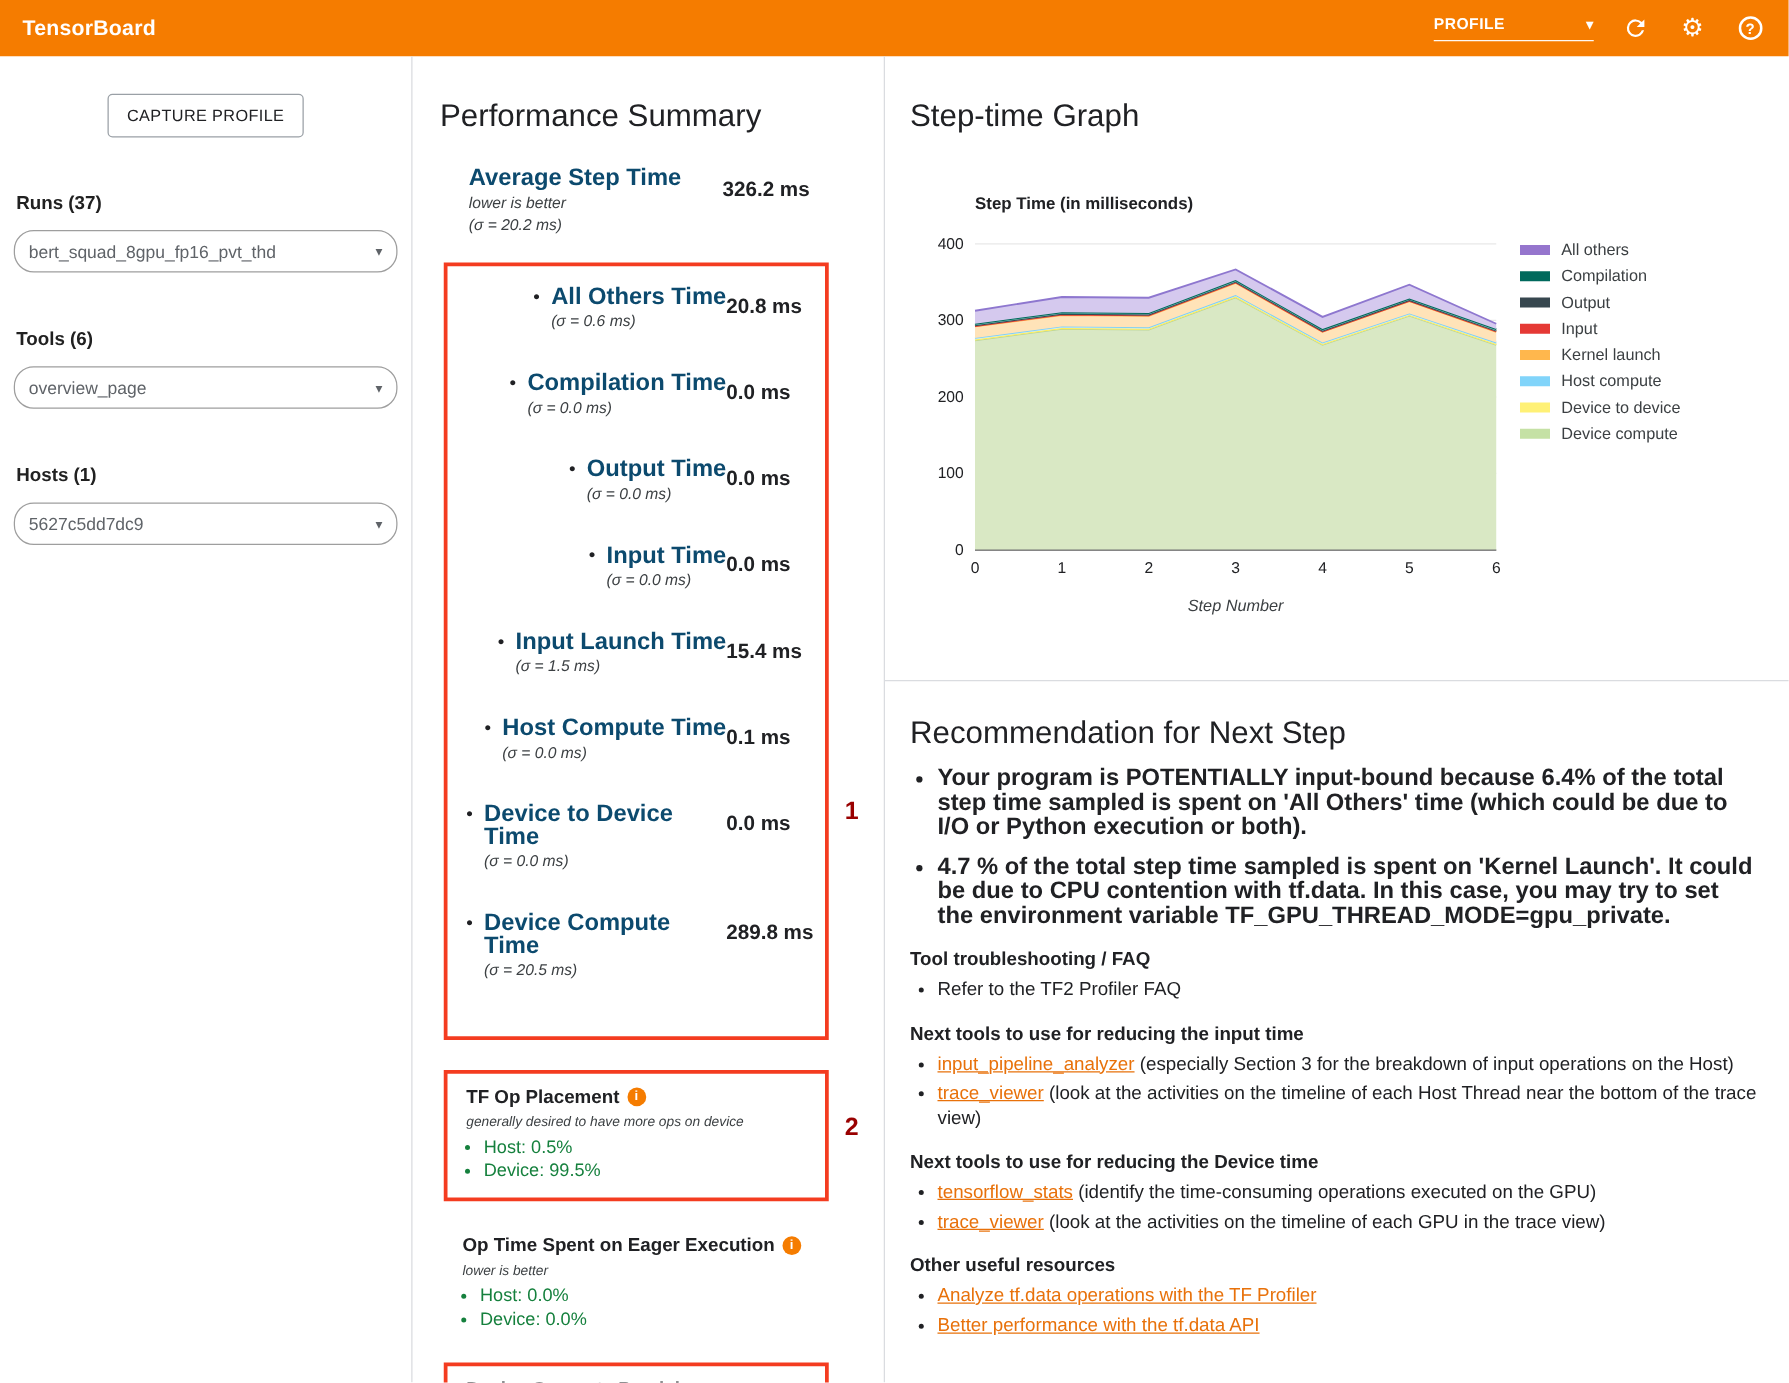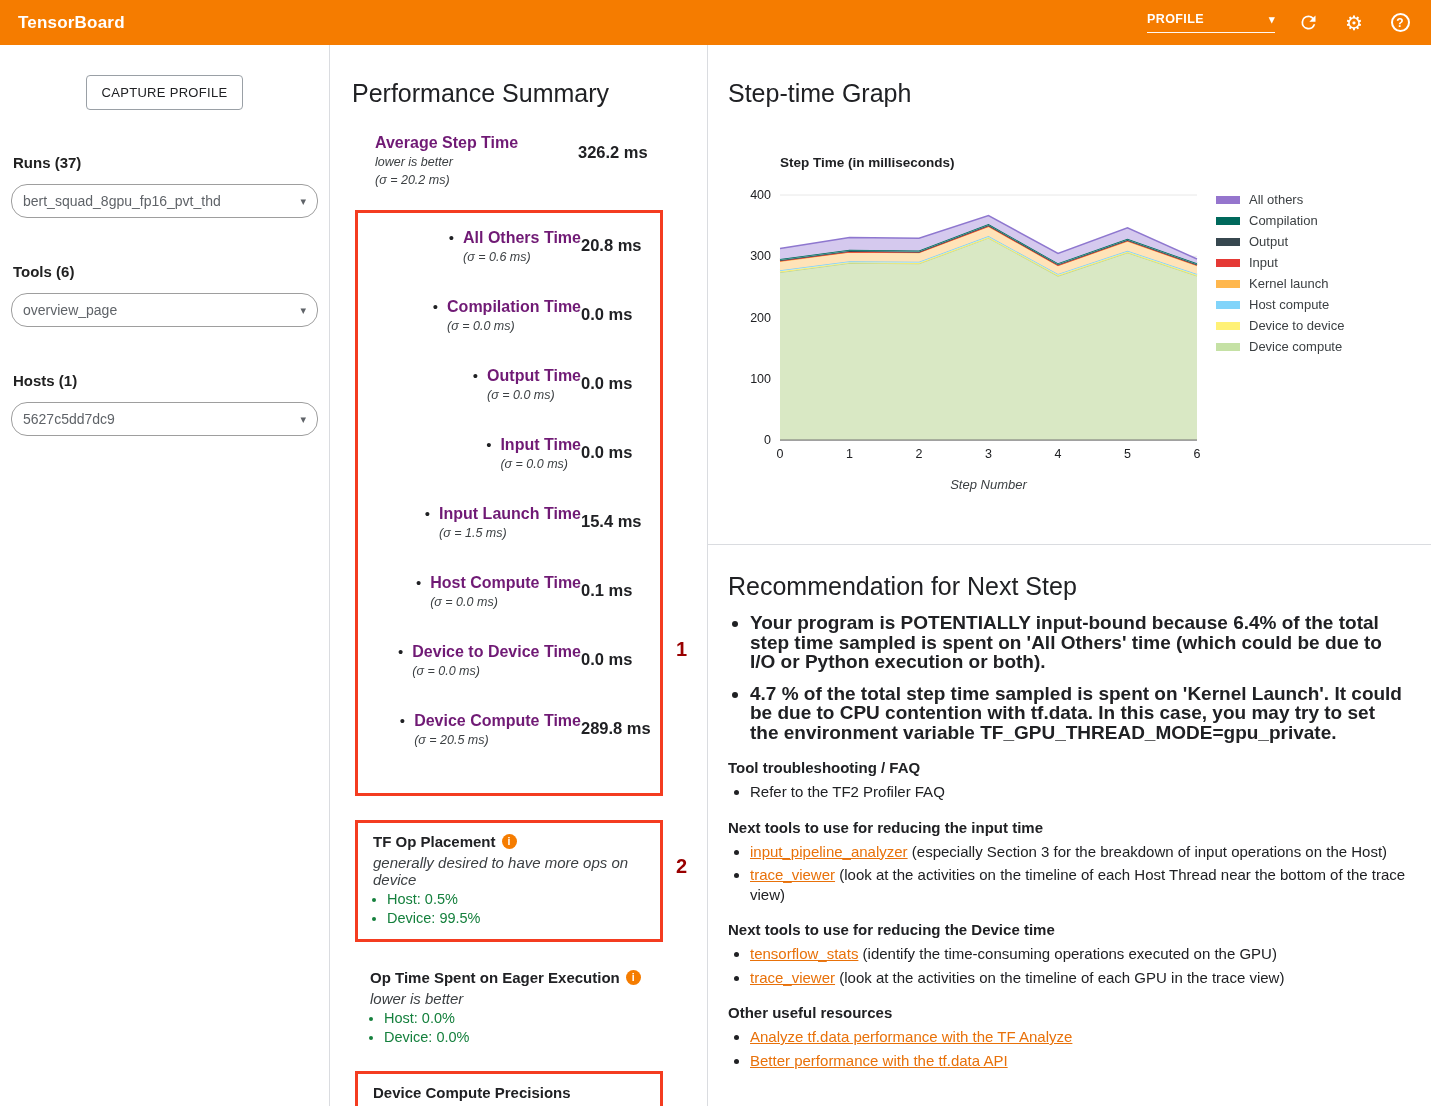--- a/index.html
+++ b/index.html
@@ -47,21 +47,21 @@
   .field:first-of-type{margin-top:0;}
   .field-label{font-size:15px;font-weight:bold;color:#212121;margin:0 0 13px 2px;}
   .select{
     height:34px;border:1px solid #9e9e9e;border-radius:16px;display:flex;align-items:center;
     justify-content:space-between;padding:0 11px;font-size:14px;color:#5f6368;cursor:pointer;
   }
   .sel-caret{font-size:11px;color:#5f6368;}
   
   .avg-row{display:flex;margin:26px 0 0 23px;}
   .avg-left{width:203px;}
-  .metric-title{font-weight:bold;font-size:16px;color:#701a75;line-height:18px;}
+  .metric-title{font-weight:bold;font-size:19px;color:#0c4a6e;line-height:18px;}
   .metric-sub{font-style:italic;font-size:12.5px;color:#3c4043;margin-top:2px;line-height:16px;}
   .metric-value{font-weight:bold;font-size:16.5px;color:#202124;padding-top:9px;}
   .annot-box{
     border:3px solid var(--c-annotation);width:308px;margin:22px 0 0 3px;position:relative;
   }
   .metrics-box{padding:16px 0 12px 15px;}
   .metric-row{display:flex;margin-bottom:33px;}
   .metric-row:last-child{margin-bottom:0;}
   .metric-left{width:208px;display:flex;justify-content:flex-end;}
   .metric-left::before{content:"•";margin-right:9px;font-size:15px;line-height:18px;}
@@ -70,21 +70,21 @@
     position:absolute;right:-27px;font-size:20px;font-weight:bold;color:var(--c-annotation_label);
   }
   .sec{width:308px;}
   .sec-pad{padding:9px 10px 11px 15px;}
   .sec-title{font-weight:bold;font-size:15px;color:#202124;display:flex;align-items:center;gap:6px;line-height:19px;}
   .info-icon{
     width:15px;height:15px;border-radius:50%;background:var(--c-topbar);color:#fff;flex-shrink:0;
     display:inline-flex;align-items:center;justify-content:center;
     font-size:10.5px;font-weight:bold;font-style:normal;
   }
-  .sec-sub{font-style:italic;font-size:15px;color:#3c4043;margin-top:3px;line-height:17px;}
+  .sec-sub{font-style:italic;font-size:11px;color:#3c4043;margin-top:3px;line-height:17px;}
   .sec-list{margin:2px 0 0 0;padding-left:14px;font-size:14.5px;color:#15803d;}
   .sec-list li{line-height:19px;}
   .plain-sec{margin:26px 0 0 18px;}
   
   .graph-pane{height:500px;border-bottom:1px solid #dadce0;padding:33px 0 0 20px;}
   .chart-wrap{display:flex;margin:37px 0 0 2px;}
   #step-chart{width:480px;height:355px;flex-shrink:0;}
   .tick{font-family:"Liberation Sans",sans-serif;font-size:12.5px;fill:#202124;}
   .chart-title{font-family:"Liberation Sans",sans-serif;font-size:13.5px;font-weight:bold;fill:#202124;}
   .axis-title{font-family:"Liberation Sans",sans-serif;font-size:13px;font-style:italic;fill:#3c4043;}
@@ -374,19 +374,19 @@
       </ul>
 
       <div class="reco-h">Next tools to use for reducing the Device time</div>
       <ul class="reco-sec-list">
         <li><a class="tool-link">tensorflow_stats</a><span> (identify the time-consuming operations executed on the GPU)</span></li>
         <li><a class="tool-link">trace_viewer</a><span> (look at the activities on the timeline of each GPU in the trace view)</span></li>
       </ul>
 
       <div class="reco-h">Other useful resources</div>
       <ul class="reco-sec-list">
-        <li><a class="tool-link">Analyze tf.data performance with the TF Analyze</a><span></span></li>
+        <li><a class="tool-link">Analyze tf.data operations with the TF Profiler</a><span></span></li>
         <li><a class="tool-link">Better performance with the tf.data API</a><span></span></li>
       </ul>
     </div>
 
   </section>
 </div>
 
 </body></html>

